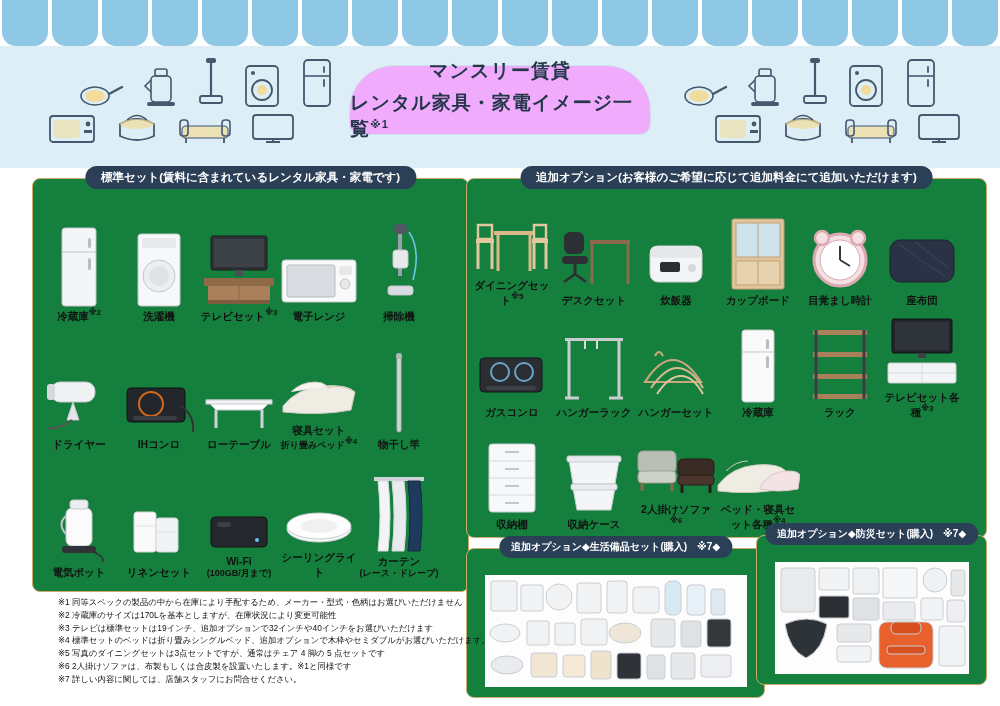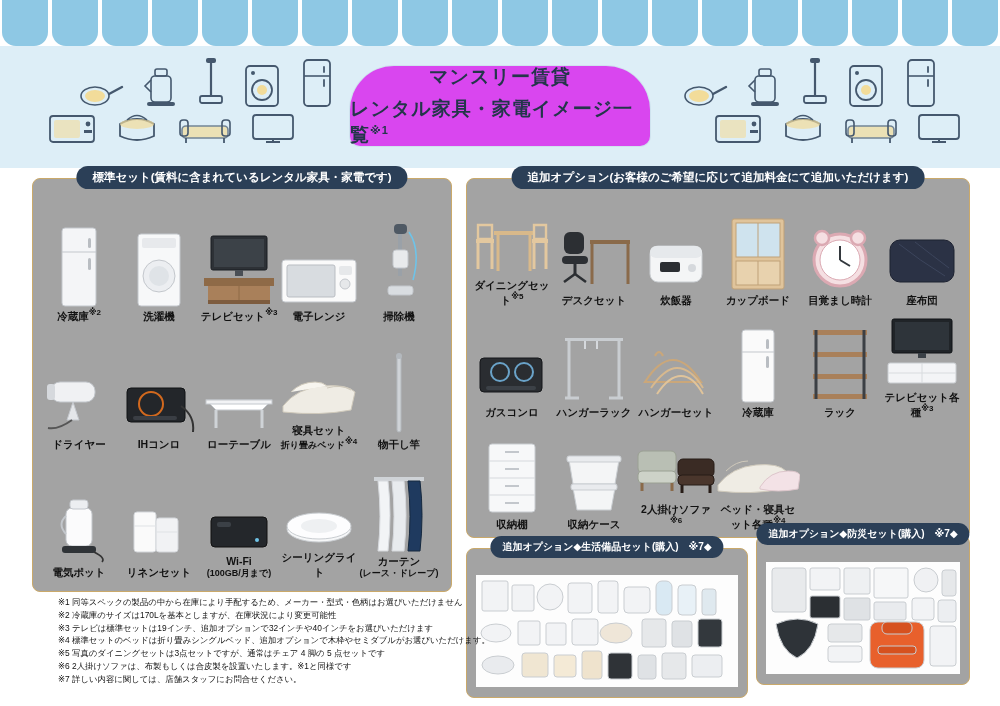--- a/index.html
+++ b/index.html
@@ -38,36 +38,37 @@
   .icon-row{
     position:absolute;display:flex;gap:18px;align-items:flex-end;
   }
   .icon-row.left{left:78px;top:8px;}
   .icon-row.right{right:62px;top:8px;}
   .icon-row2.left{left:48px;top:62px;}
   .icon-row2.right{right:38px;top:62px;}
   .hicon{opacity:.85;}
   .title-box{
     position:absolute;left:50%;transform:translateX(-50%);
-    top:66px;width:300px;height:80px;
-    background:#d946ef;
+    top:66px;width:300px;height:68px;
+    background:#f0abfc;
     border-radius:44px 44px 10px 10px;
     box-shadow:0 0 0 1px #cfe3ee;
     display:flex;flex-direction:column;align-items:center;justify-content:center;
     gap:6px;
   }
   .title-line1{font-size:19px;font-weight:bold;letter-spacing:1px;color:#23364a;}
   .title-line2{font-size:19px;font-weight:bold;letter-spacing:1px;color:#23364a;}
   .title-line2 .note{font-size:11px;vertical-align:super;}
   
   .panel{
     position:absolute;
     border:1.5px solid #caa96a;
     border-radius:8px;
-    background:#a3a3a3;
+    background:#15803d;
+    padding-left:17px;
   }
   .panel-title{
     position:absolute;top:-13px;left:50%;transform:translateX(-50%);
     background:#2b3f57;color:#fff;
     font-size:11.5px;font-weight:bold;
     padding:4px 16px;border-radius:13px;white-space:nowrap;
   }
   #std-panel{left:32px;top:178px;width:418px;height:412px;}
   #opt-panel{left:466px;top:178px;width:502px;height:358px;}
   #life-panel{left:466px;top:548px;width:280px;height:148px;}

